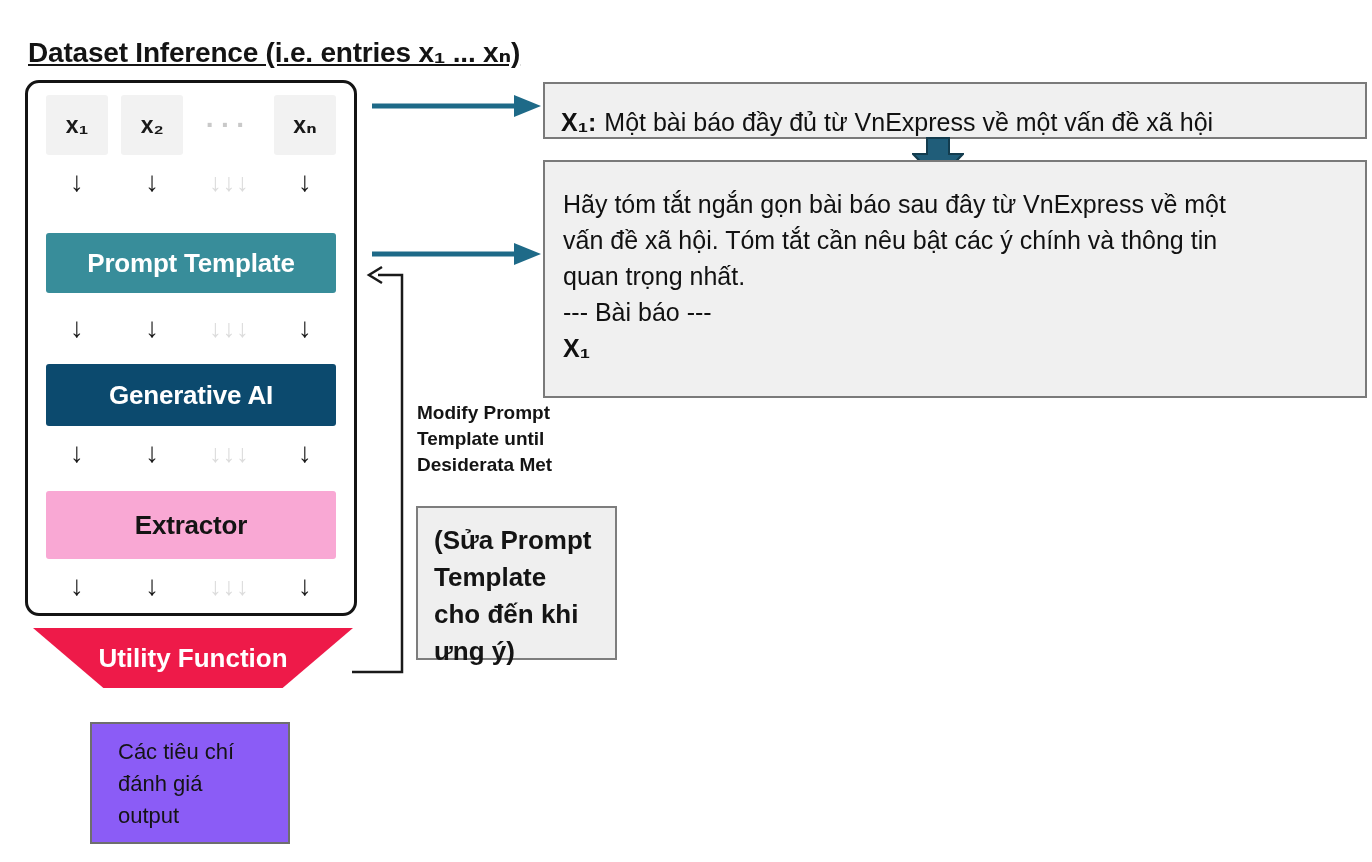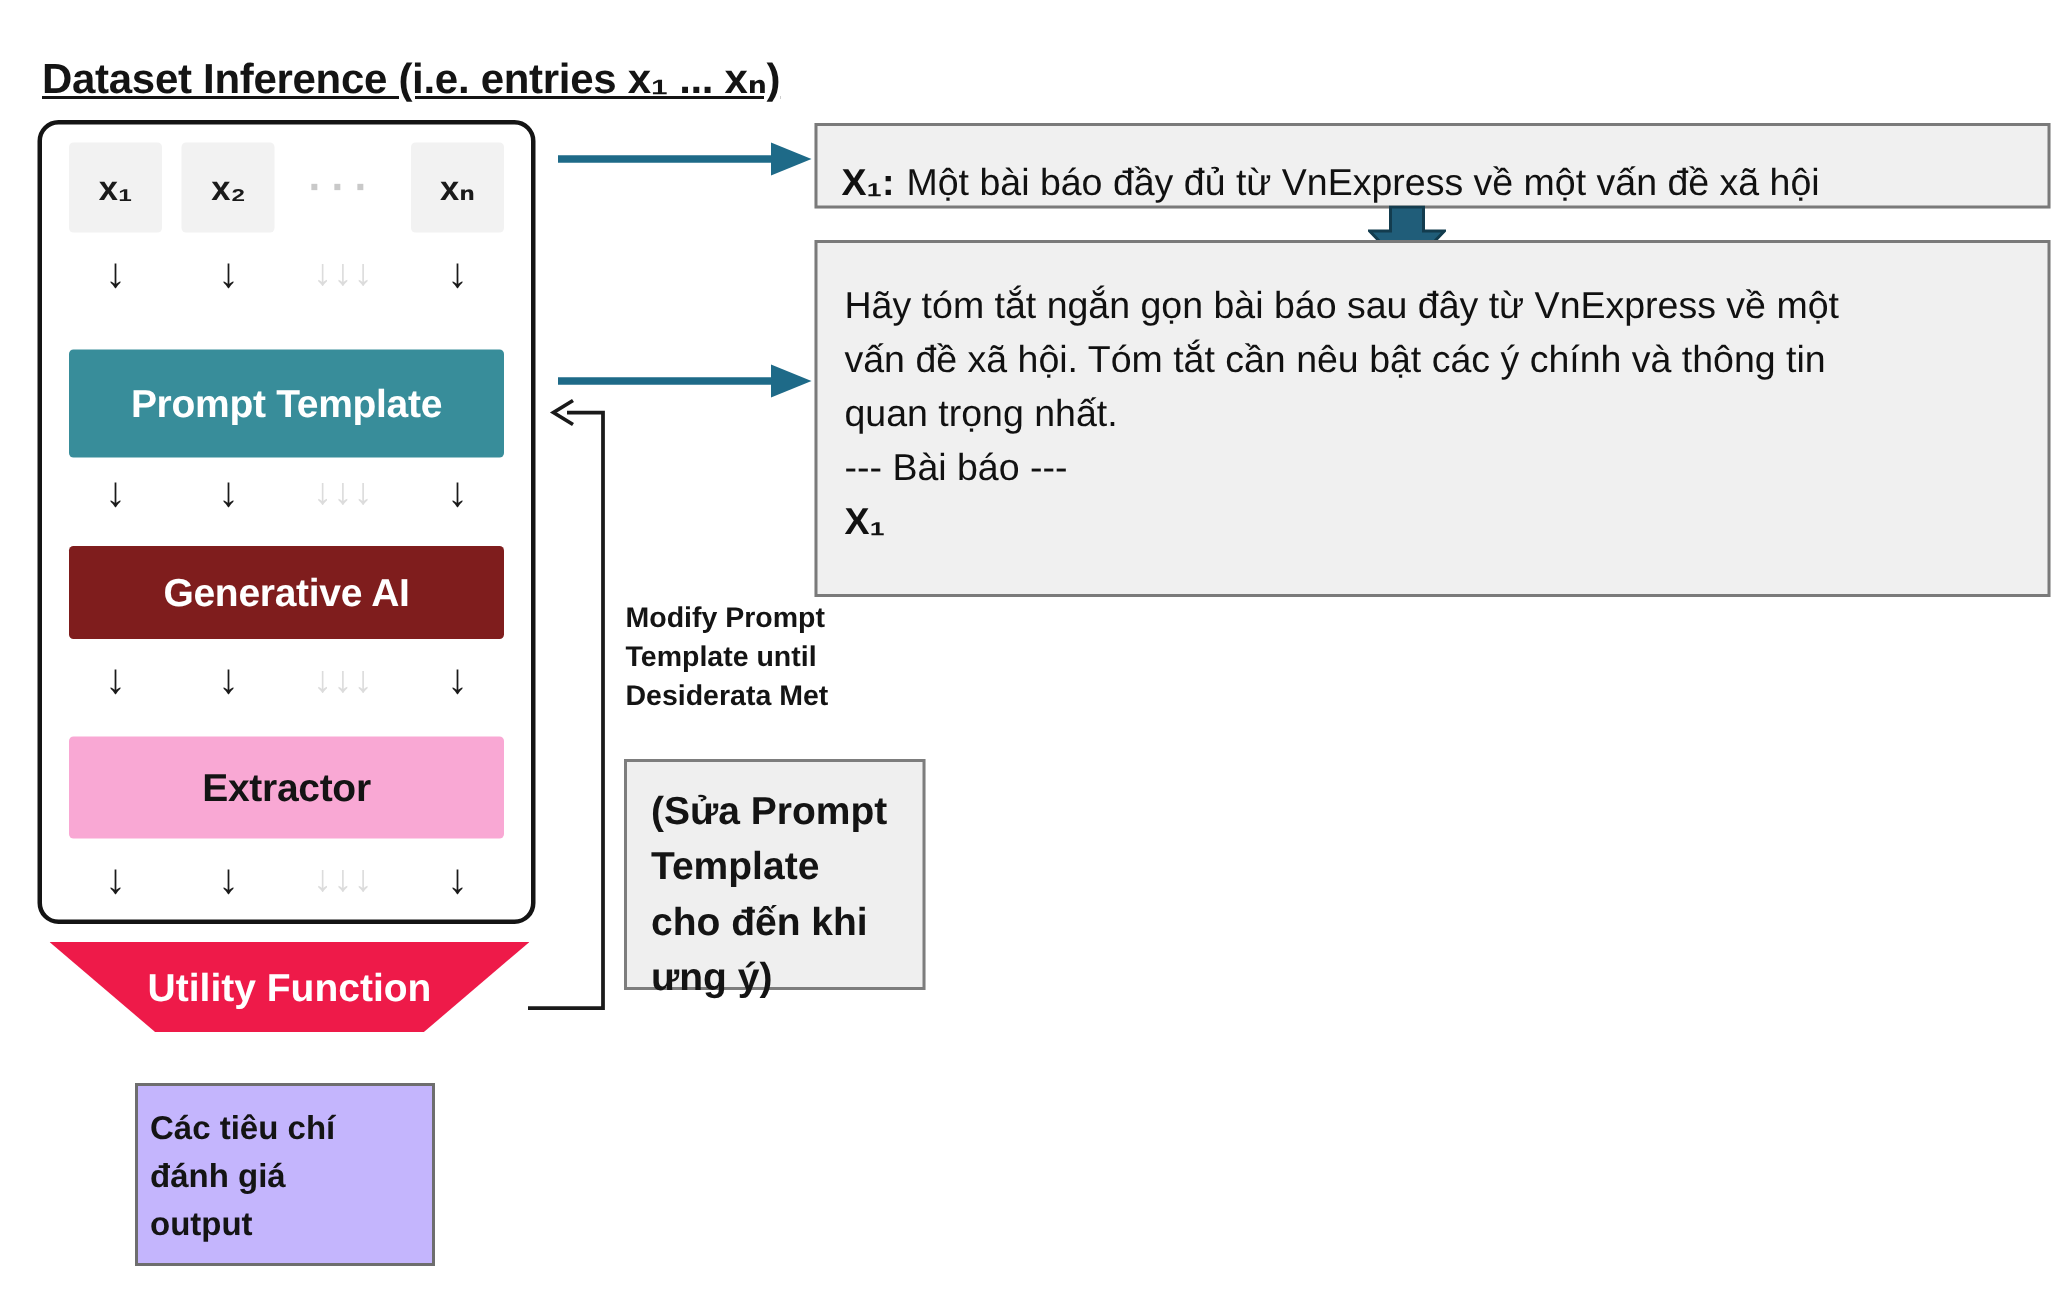--- a/index.html
+++ b/index.html
@@ -52,37 +52,37 @@
   .triple-cell { display: flex; justify-content: center; gap: 1px; }
   .triple-cell span {
     font-size: 25px; font-weight: 600; color: #dcdcdc; line-height: 38px;
   }
   .stage {
     position: absolute; left: 18px; right: 18px;
     display: flex; align-items: center; justify-content: center;
     font-weight: bold; font-size: 26px; letter-spacing: -0.2px;
     border-radius: 3px;
   }
-  .stage-teal   { top: 150px; height: 72px; background: #388d9a; color: #ffffff; }
-  .stage-black  { top: 281px; height: 62px; background: #7f1d1d; color: #ffffff; }
+  .stage-teal   { top: 150px; height: 60px; background: #388d9a; color: #ffffff; }
+  .stage-black  { top: 281px; height: 62px; background: #0c4a6e; color: #ffffff; }
   .stage-gray   { top: 408px; height: 68px; background: #f9a8d4; color: #141414; text-align: right; }
 
   .funnel {
     left: 33px; top: 628px; width: 320px; height: 60px;
     background: #ee1a49;
     clip-path: polygon(0% 0%, 100% 0%, 78% 100%, 22% 100%);
     display: flex; align-items: center; justify-content: center;
     color: #ffffff; font-weight: bold; font-size: 26px;
   }
 
   .criteria-box {
     left: 90px; top: 722px; width: 200px; height: 122px;
-    background: #c4b5fd; border: 2px solid #6e6e6e;
-    padding: 12px 8px;
-    font-weight: bold; font-size: 22px; line-height: 1.45;
+    background: #8b5cf6; border: 2px solid #6e6e6e;
+    padding: 12px 26px;
+    font-weight: normal; font-size: 22px; line-height: 1.45;
     white-space: pre-line;
   }
 
   
   .ann-box {
     background: #f0f0f0; border: 2px solid #7a7a7a;
     font-size: 25px; color: #111;
   }
   .box-example {
     left: 543px; top: 82px; width: 824px; height: 57px;

